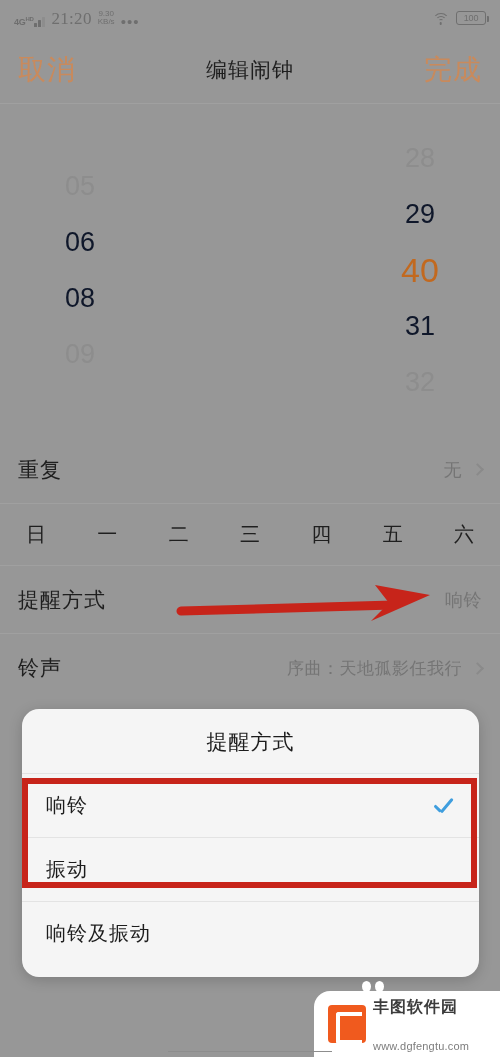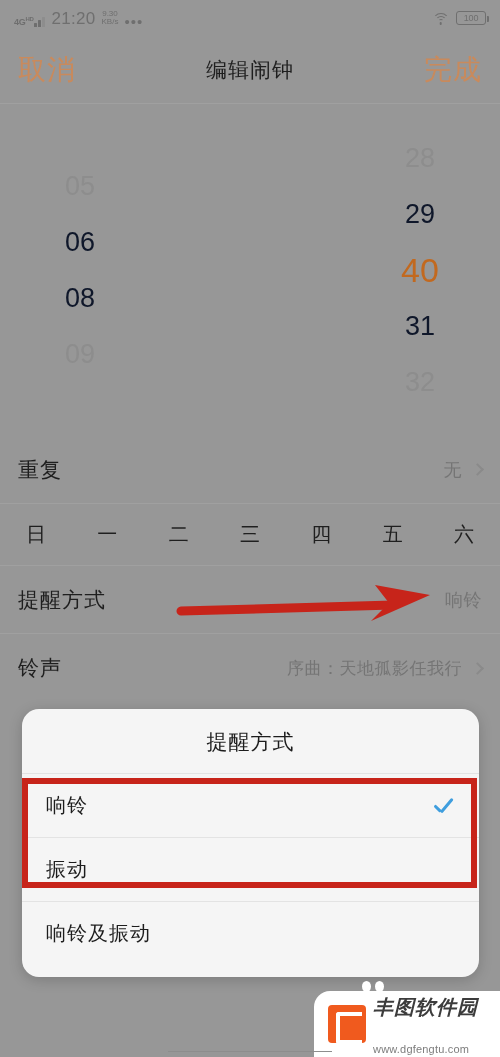--- a/index.html
+++ b/index.html
@@ -26,21 +26,21 @@
   }
   .sb-left { display:flex; align-items:flex-end; gap:6px; }
   .sig-wrap { display:flex; align-items:flex-end; gap:1px; }
   .net-label { font-size:9px; font-weight:bold; line-height:9px; letter-spacing:-.3px; }
   .net-label sup { font-size:6px; vertical-align:super; }
   .bars { display:flex; align-items:flex-end; gap:1px; height:10px; }
   .bars i { display:block; width:3px; background:#6e6e6e; border-radius:.5px; }
   .bars i:nth-child(1){height:4px;}
   .bars i:nth-child(2){height:7px;}
   .bars i:nth-child(3){height:10px;background:#8d8d8d;}
-  .sb-time { font-size:17px; line-height:17px; letter-spacing:.3px; color:#6f6f6f; }
+  .sb-time { font-size:17px; line-height:17px; letter-spacing:.3px; color:#6f6f6f;font-family:Liberation Serif, serif; }
   .sb-rate { font-size:8px; line-height:8.5px; text-align:center; color:#6f6f6f; }
   .sb-dots { font-size:15px; line-height:10px; letter-spacing:1px; color:#6f6f6f; }
   .sb-right { margin-left:auto; display:flex; align-items:center; gap:7px; }
   .wifi { width:17px; height:13px; position:relative; }
   .wifi span {
     position:absolute; left:50%; transform:translateX(-50%);
     border:1.6px solid #6f6f6f; border-bottom-color:transparent;
     border-left-color:transparent; border-right-color:transparent;
     border-radius:50%;
   }
@@ -132,21 +132,21 @@
     display:flex; align-items:center; gap:7px; padding-left:14px;
   }
   .wm-logo { width:38px; height:38px; background:#f05a1e; border-radius:4px;
              position:relative; flex:none; }
   .wm-logo:before { content:""; position:absolute; left:8px; top:7px;
                     width:22px; height:24px; border:4px solid #fff;
                     border-right:none; border-radius:3px 0 0 3px; }
   .wm-logo:after  { content:""; position:absolute; right:7px; bottom:8px;
                     width:11px; height:7px; background:#f05a1e; }
   .wm-text { display:flex; flex-direction:column; gap:2px; }
-  .wm-name { font-size:20px; color:#3c3c3c; font-weight:bold; letter-spacing:1px;font-style:italic; }
+  .wm-name { font-size:16px; color:#3c3c3c; font-weight:bold; letter-spacing:1px; }
   .wm-url  { font-size:11px; color:#7d7d7d; letter-spacing:.2px;margin-top:20px; }
   .wm-ears { position:absolute; left:48px; top:-10px; width:26px; height:12px; }
   .wm-ears i { position:absolute; width:9px; height:11px; background:#fff;
                border-radius:50%; }
   .wm-ears i:nth-child(1){ left:0; }
   .wm-ears i:nth-child(2){ left:13px; }
 
   
   #bottom-hint { position:absolute; left:168px; bottom:5px; width:164px; height:1px;
                  background:#8d8d8d; }

